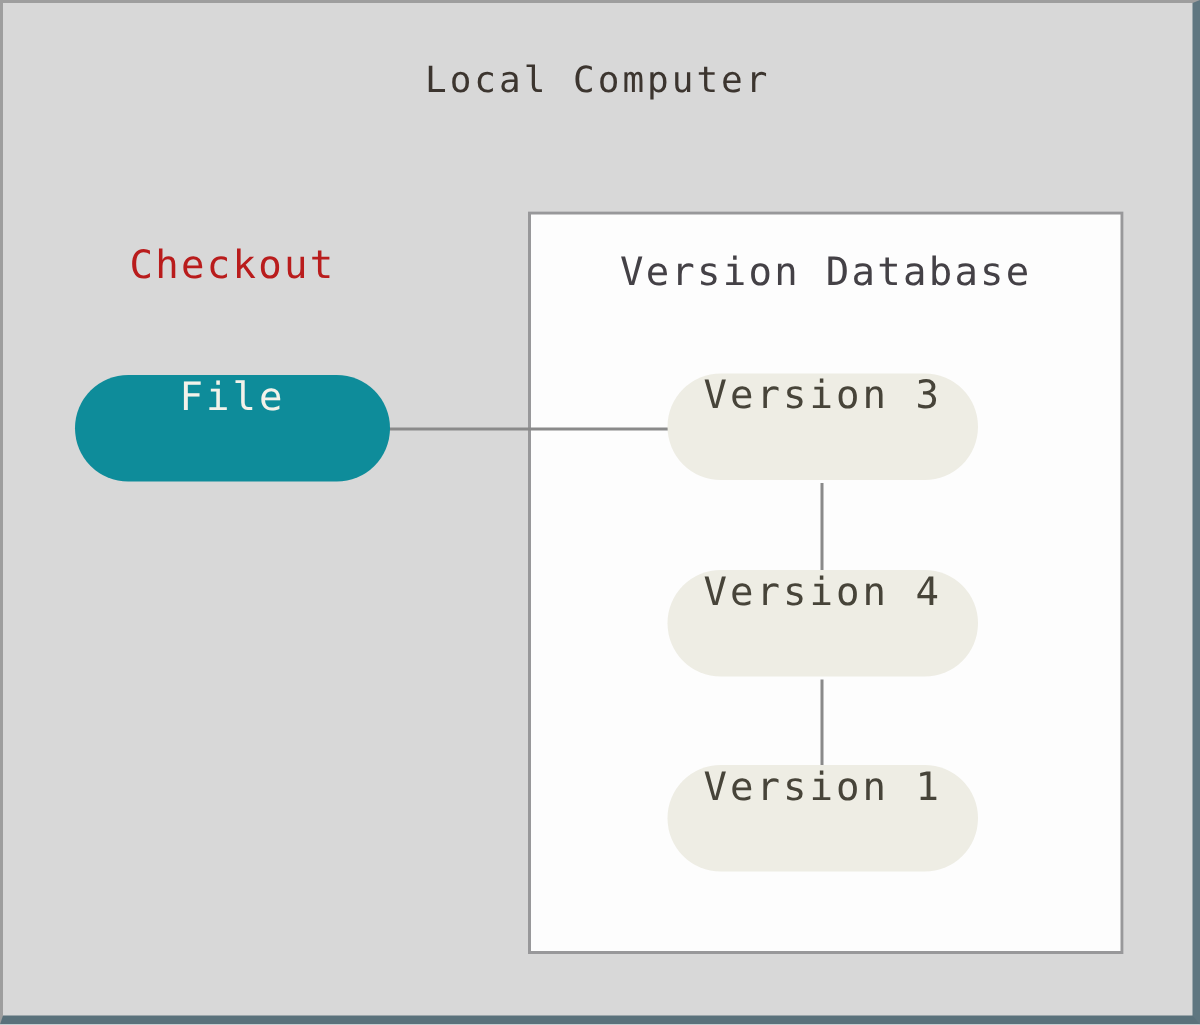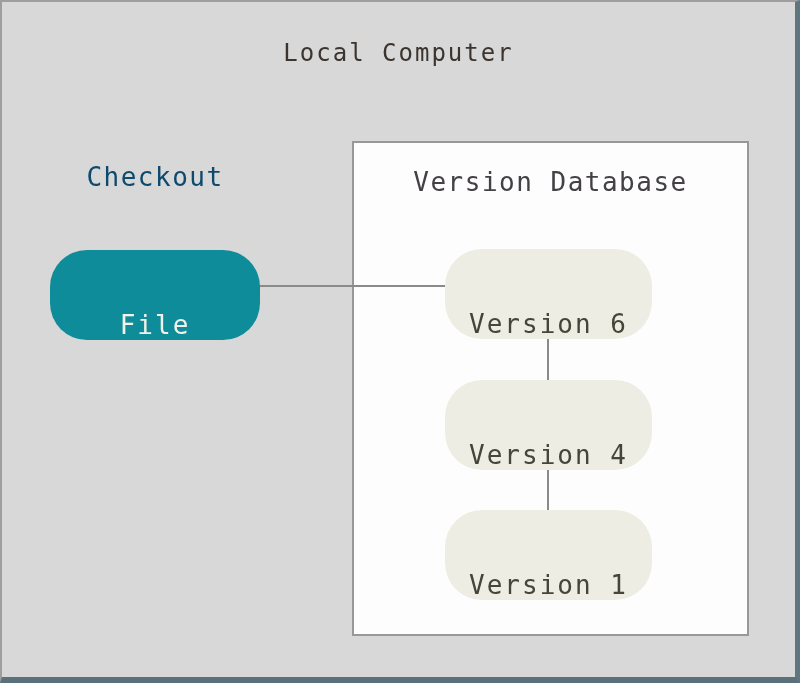--- a/index.html
+++ b/index.html
@@ -36,21 +36,21 @@
 
   .checkout-label {
     position: absolute;
     top: 158px;
     left: 33px;
     width: 240px;
     text-align: center;
     font-size: 26px;
     line-height: 34px;
     letter-spacing: 1.5px;
-    color: #0c4a6e;
+    color: #b91c1c;
   }
 
   .db-box {
     position: absolute;
     left: 350px;
     top: 139px;
     width: 397px;
     height: 495px;
     box-sizing: border-box;
     background: #fdfdfd;
@@ -72,24 +72,24 @@
   .connector {
     position: absolute;
     background: #8a8a8a;
   }
   .connector.h-file-v3 { left: 256px; top: 283px; width: 191px; height: 2px; }
   .connector.v-v3-v2  { left: 545px; top: 320px; width: 2px; height: 59px; }
   .connector.v-v2-v1  { left: 545px; top: 451px; width: 2px; height: 58px; }
 
   .pill {
     position: absolute;
-    height: 90px;
+    height: 71px;
     border-radius: 37px;
     display: flex;
-    align-items: flex-end;
+    align-items: flex-start;
     justify-content: center;
     font-size: 26px;
     letter-spacing: 2px;
   }
 
   .pill.file-pill {
     left: 48px;
     top: 248px;
     width: 210px;
     background: #0e8c9a;
@@ -121,21 +121,21 @@
 
   <div class="connector h-file-v3"></div>
   <div class="connector v-v3-v2"></div>
   <div class="connector v-v2-v1"></div>
 
   <div class="pill file-pill">
     <span>File</span>
   </div>
 
   <div class="pill version-pill v3">
-    <span>Version 6</span>
+    <span>Version 3</span>
   </div>
 
   <div class="pill version-pill v2">
     <span>Version 4</span>
   </div>
 
   <div class="pill version-pill v1">
     <span>Version 1</span>
   </div>
 

